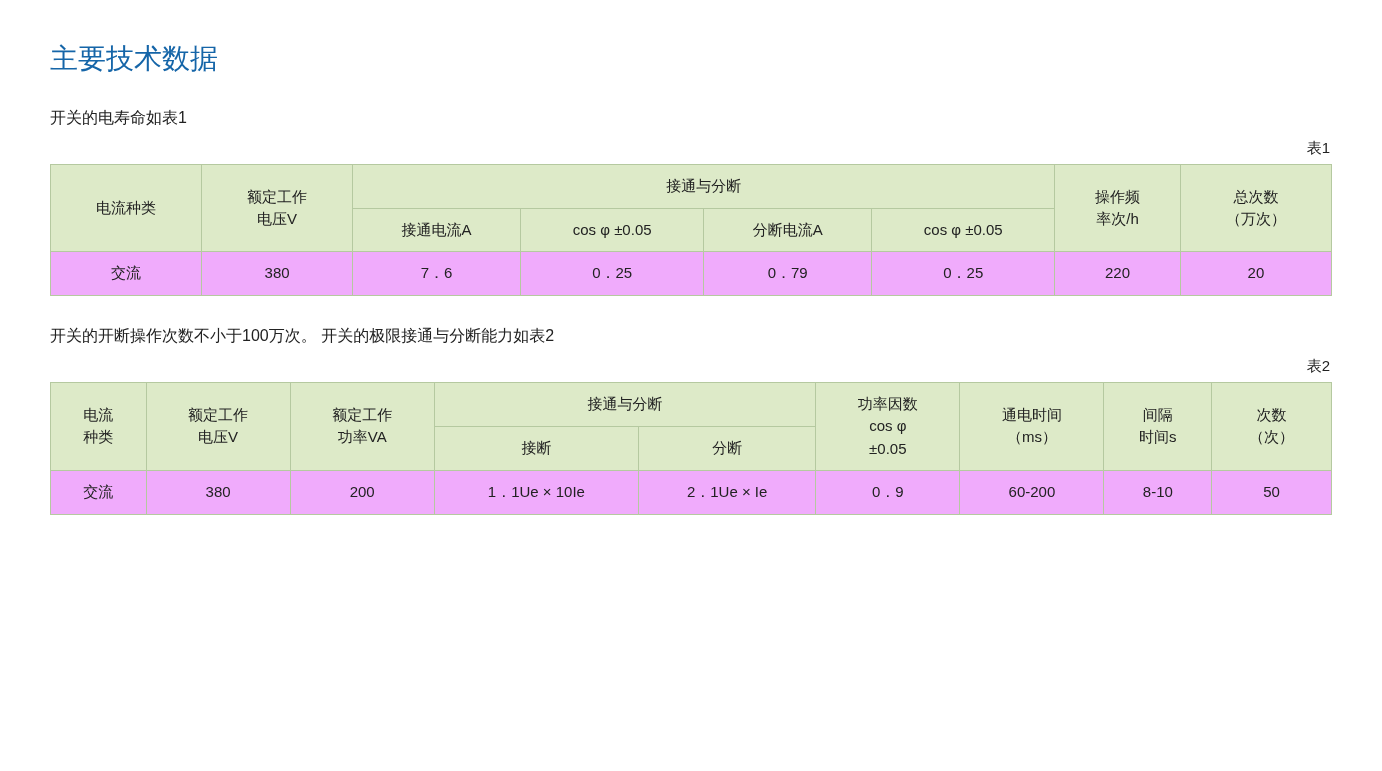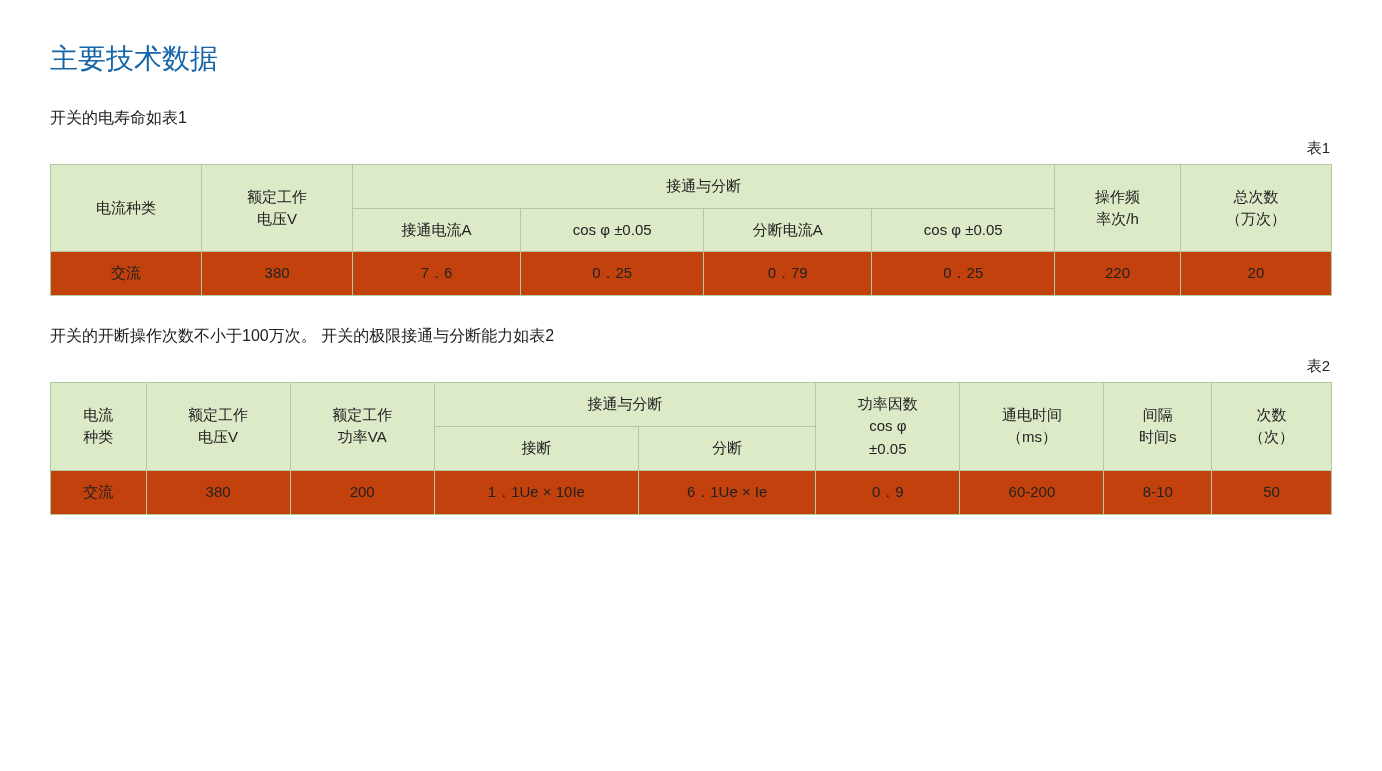--- a/index.html
+++ b/index.html
@@ -36,21 +36,21 @@
       padding: 10px 14px;
       text-align: center;
       vertical-align: middle;
       line-height: 1.5;
     }
     thead th {
       background-color: #ddeac8;
       font-weight: normal;
     }
     tbody td {
-      background-color: #c2410c;
+      background-color: #f0abfc;
       font-weight: normal;
     }
     .section2-text {
       font-size: 16px;
       margin-top: 30px;
       margin-bottom: 10px;
     }
   </style>
 </head>
 <body>
@@ -109,20 +109,20 @@
       <th>接断</th>
       <th>分断</th>
     </tr>
   </thead>
   <tbody>
     <tr>
       <td>交流</td>
       <td>380</td>
       <td>200</td>
       <td>1．1Ue × 10Ie</td>
-      <td>6．1Ue × Ie</td>
+      <td>2．1Ue × Ie</td>
       <td>0．9</td>
       <td>60-200</td>
       <td>8-10</td>
       <td>50</td>
     </tr>
   </tbody>
 </table>
 
 </body></html>

